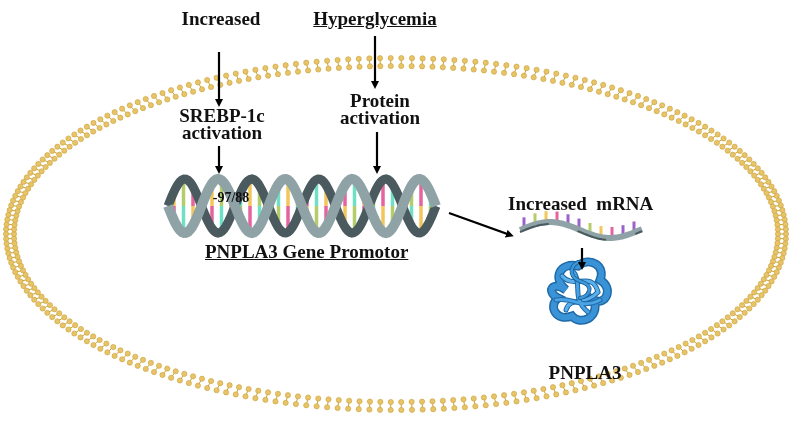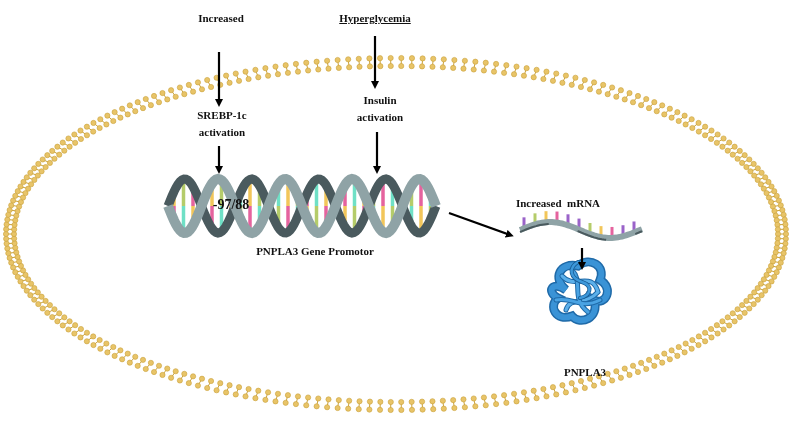--- a/index.html
+++ b/index.html
@@ -1,18 +1,18 @@
 <!DOCTYPE html>
 <html><head>
 <meta charset="utf-8">
 <style>
   html, body { margin:0; padding:0; background:#ffffff; }
   body { width:791px; height:422px; position:relative; overflow:hidden; font-family:"Liberation Serif", serif; }
   svg#diagram { position:absolute; left:0; top:0; }
-  .lbl { position:absolute; font-weight:bold; font-size:11px; color:#111; text-align:center; line-height:17px; white-space:nowrap; }
+  .lbl { position:absolute; font-weight:bold; font-size:19px; color:#111; text-align:center; line-height:17px; white-space:nowrap; }
 </style>
 </head>
 <body>
 
 <svg id="diagram" width="791" height="422" viewBox="0 0 791 422">
   <defs>
     <marker id="ah" markerWidth="8" markerHeight="8" refX="4" refY="4" orient="auto" markerUnits="userSpaceOnUse">
       <path d="M0,0 L8,4 L0,8 Z" fill="#000"></path>
     </marker>
   </defs>
@@ -810,21 +810,21 @@
 
 <div class="lbl" style="left:176px;top:10px;width:90px;">
   <div>Increased</div>
 </div>
 <div class="lbl" style="left:310px;top:10px;width:130px;text-decoration:underline;">Hyperglycemia</div>
 <div class="lbl" style="left:172px;top:107px;width:100px;">
   <div>SREBP-1c</div>
   <div>activation</div>
 </div>
 <div class="lbl" style="left:330px;top:92px;width:100px;">
-  <div>Insulin</div>
+  <div>Protein</div>
   <div>activation</div>
 </div>
-<div class="lbl" style="left:206px;top:196px;width:50px;font-size:14px;">-97/88</div>
-<div class="lbl" style="left:215px;top:243px;width:200px;">PNPLA3 Gene Promotor</div>
-<div class="lbl" style="left:488px;top:195px;width:140px;white-space:pre;">Increased  mRNA</div>
+<div class="lbl" style="left:206px;top:189px;width:50px;font-size:14px;">-97/88</div>
+<div class="lbl" style="left:205px;top:243px;width:200px;text-decoration:underline;">PNPLA3 Gene Promotor</div>
+<div class="lbl" style="left:508px;top:195px;width:140px;white-space:pre;">Increased  mRNA</div>
 <div class="lbl" style="left:510px;top:330px;width:150px;white-space:pre;">
   <div>PNPLA3</div>
 </div>
 
 </body></html>

